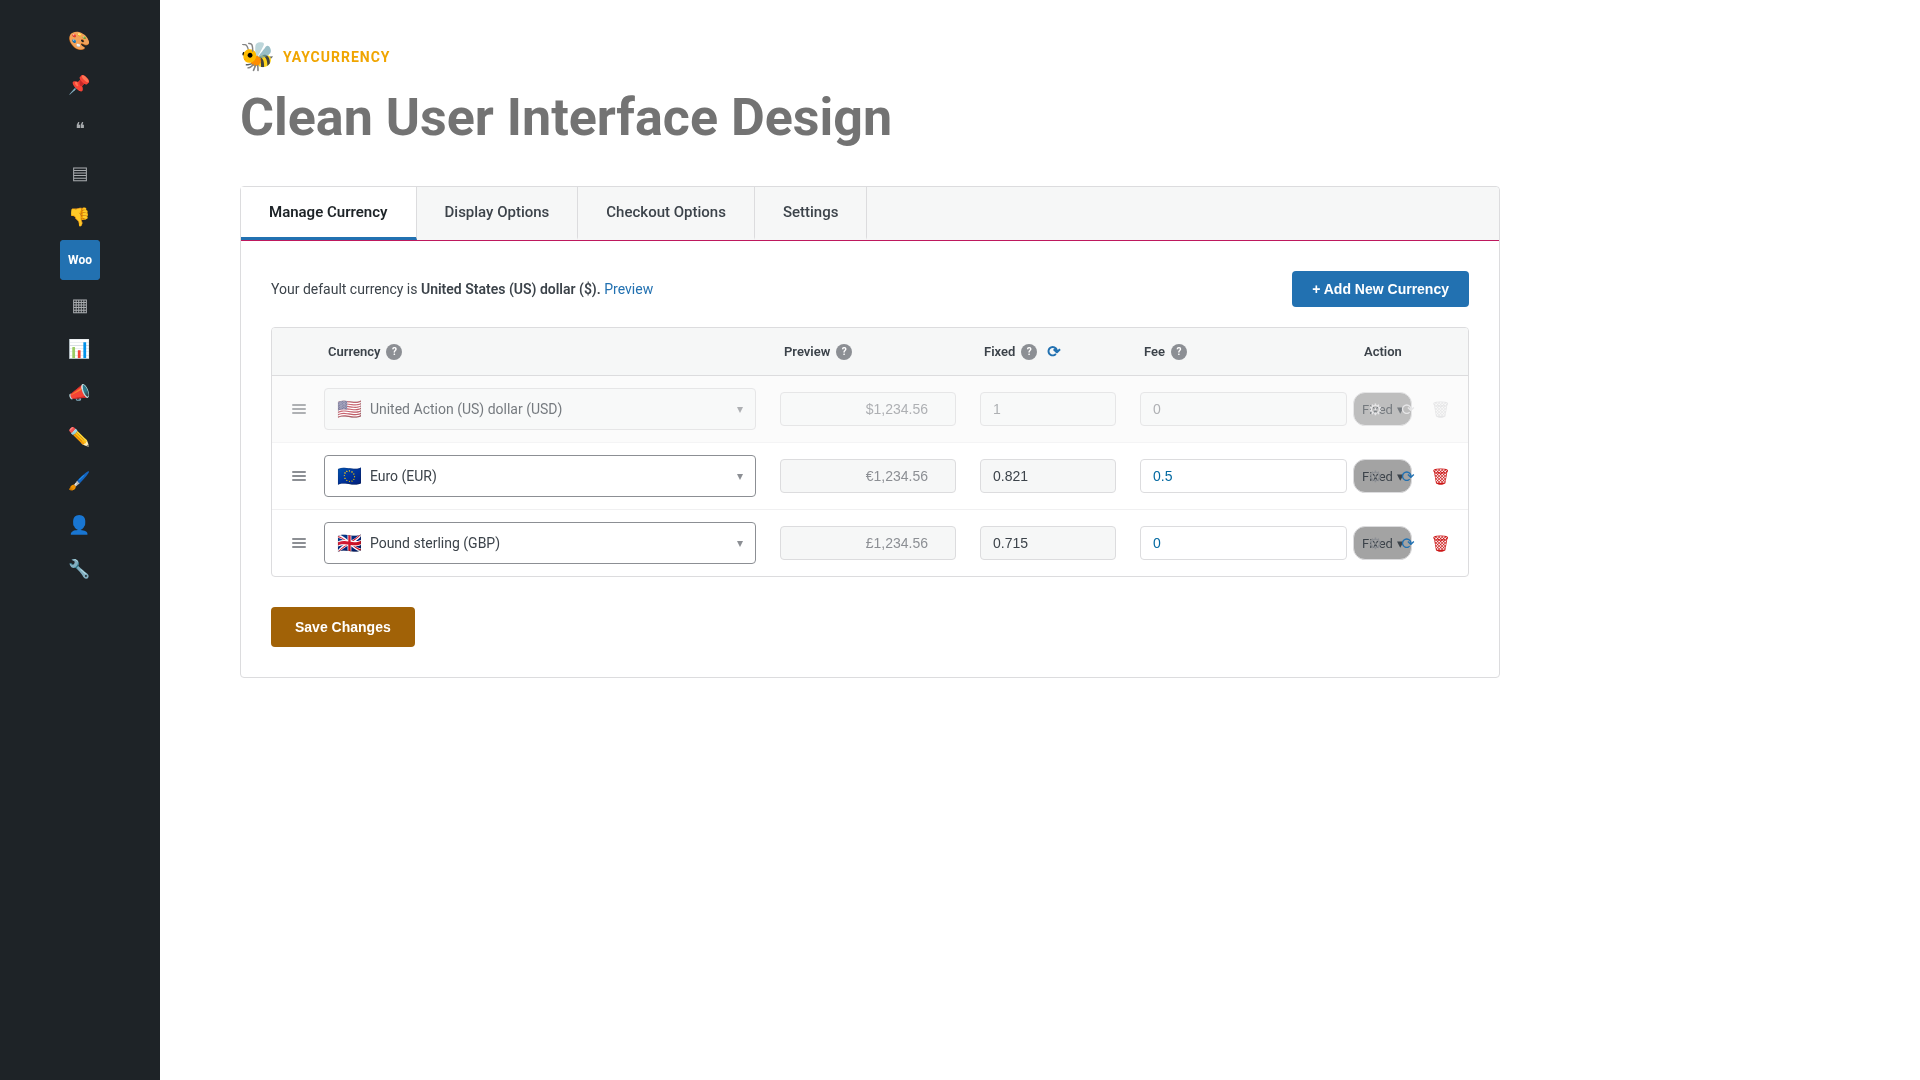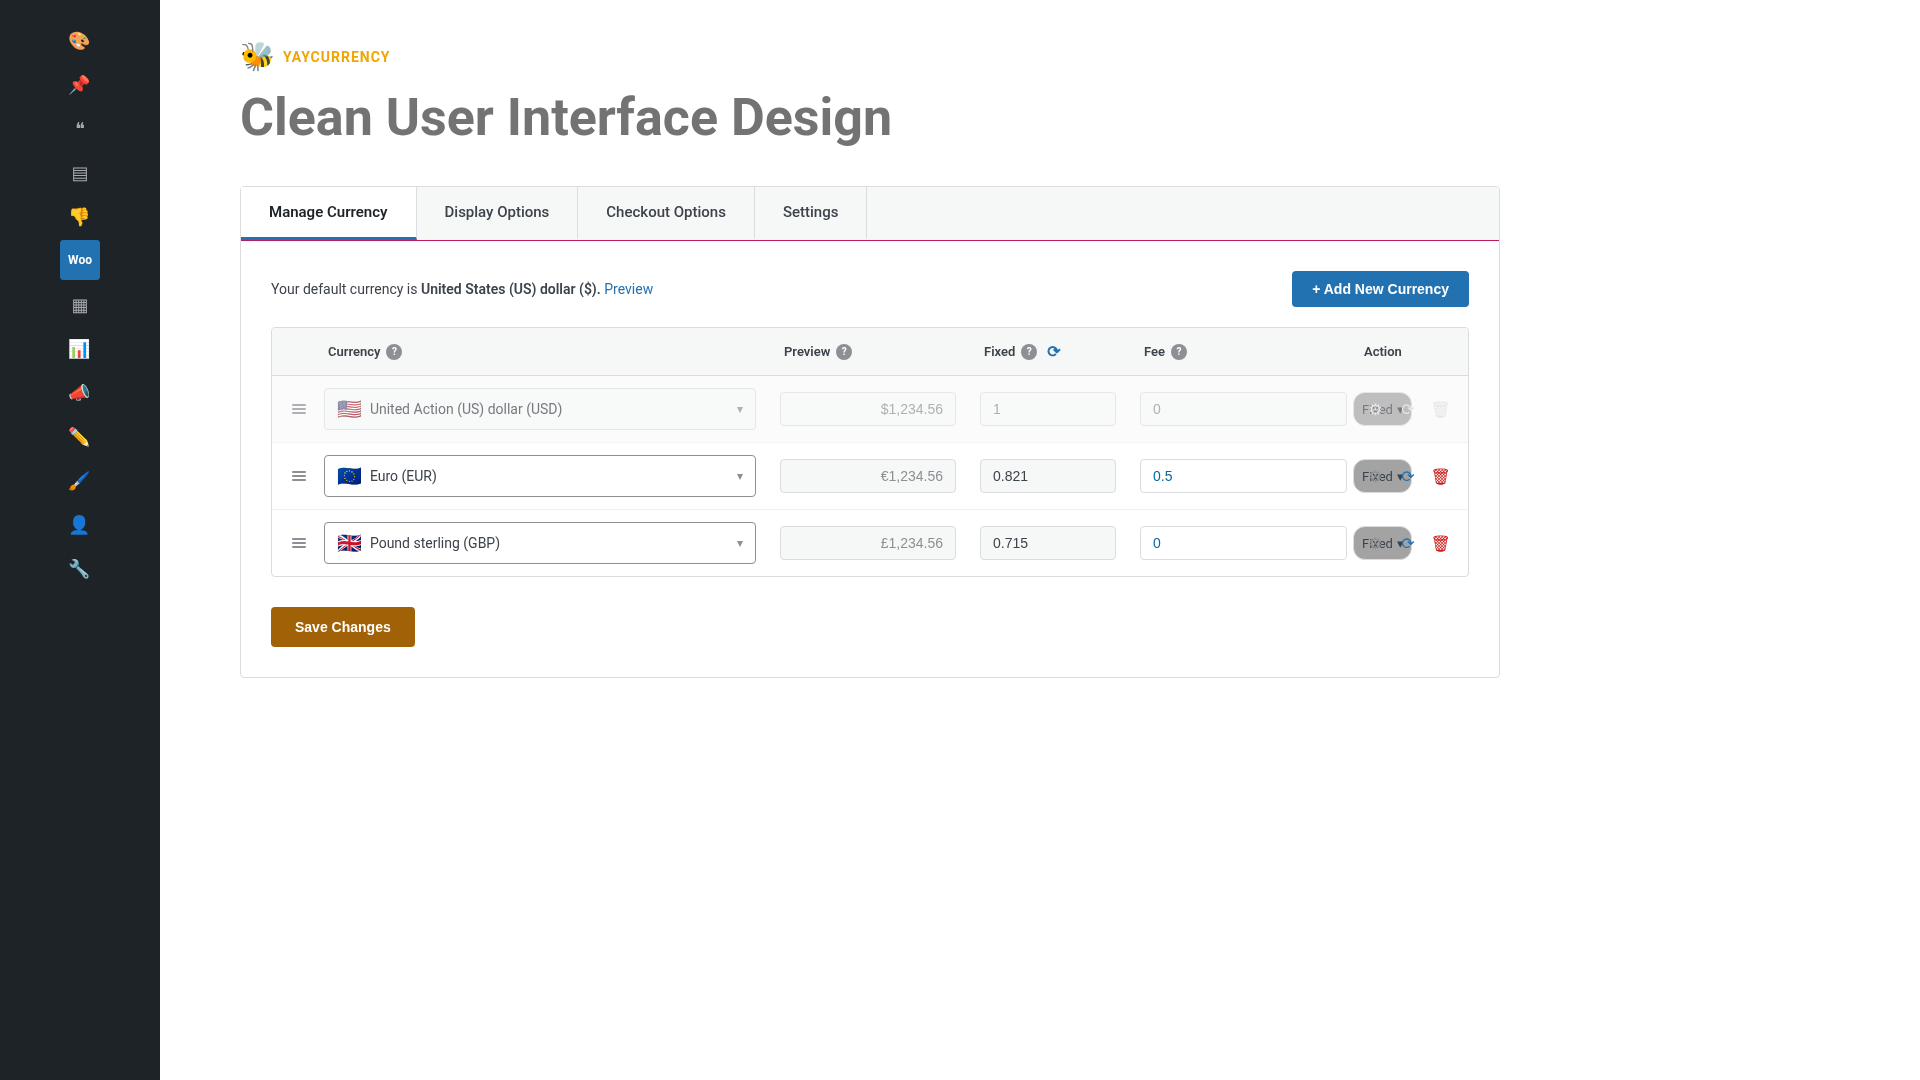--- a/index.html
+++ b/index.html
@@ -248,21 +248,21 @@
       font-size: 12px;
     }
 
     .preview-cell {
       padding: 12px;
     }
     .preview-input {
       width: 100%;
       border: 1px solid #dcdcde;
       border-radius: 4px;
-      padding: 8px 12px;
+      padding: 8px 27px;
       font-size: 14px;
       color: #8c8f94;
       background: #f6f7f7;
       text-align: right;
     }
 
     .rate-cell {
       padding: 12px;
     }
     .rate-input {

